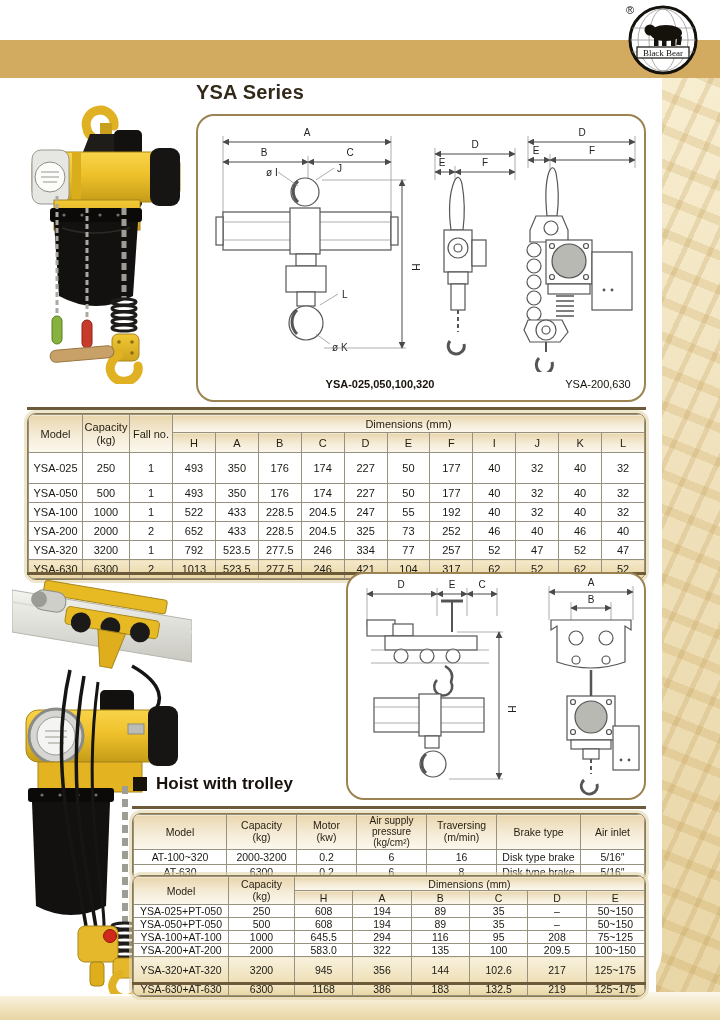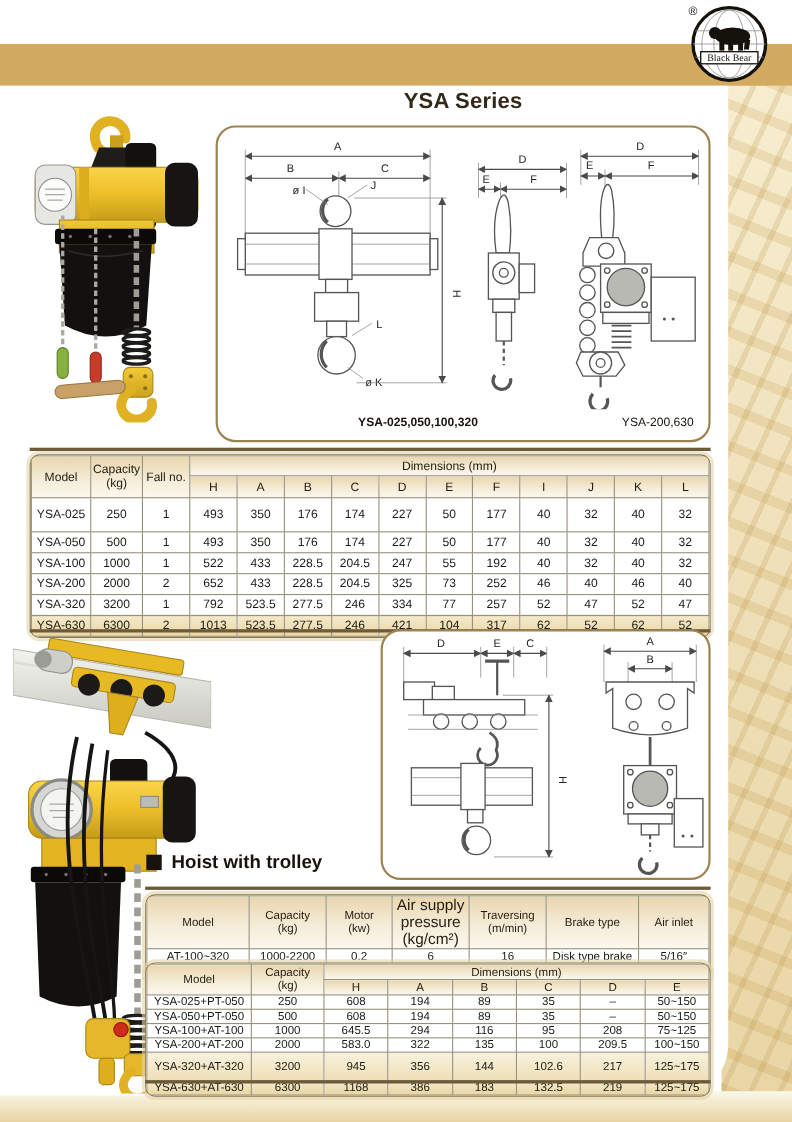--- a/index.html
+++ b/index.html
@@ -17,21 +17,21 @@
       repeating-linear-gradient(22deg, rgba(210,176,106,0.30) 0 9px, rgba(243,228,186,0.18) 9px 32px),
       linear-gradient(180deg,#f8efd4 0%, #efe0bb 45%, #e7d3a2 100%);
   }
   .band-bottom { position:absolute; left:0; top:992px; width:720px; height:28px; z-index:0;
     background:linear-gradient(180deg,#fbf7ea 0%, #efe2bd 60%, #e8d5a5 100%); }
   .content-bg { position:absolute; left:0; top:78px; width:662px; height:918px; background:#fff;
     border-radius:0 0 46px 0; z-index:2; }
   
   .logo { position:absolute; left:622px; top:2px; width:78px; height:76px; z-index:5; }
   
-  .title { position:absolute; left:196px; top:81px; width:450px; text-align:center; z-index:3;
+  .title { position:absolute; left:196px; top:81px; width:450px; text-align:left; z-index:3;
     font-size:20px; font-weight:bold; color:#33291a; letter-spacing:0.2px; }
   .sec2-head { position:absolute; left:133px; top:774px; z-index:4; display:flex; align-items:center; gap:9px; }
   .sq { width:14px; height:14px; background:#17120c; display:inline-block; }
   .sec2-head .txt { font-size:17px; font-weight:bold; color:#17120c; }
   
   .diagbox { position:absolute; background:#fff; border:2.5px solid #9c8352; border-radius:18px; z-index:3; }
   .diag-cap { position:absolute; font-size:11px; color:#17120c; white-space:nowrap; z-index:4; }
   
   .rule { position:absolute; height:2.5px; background:#6d5a38; z-index:3; }
   
@@ -39,21 +39,21 @@
     overflow:hidden; z-index:3; box-shadow:0 0 0 3px rgba(227,211,172,0.6); }
   table { border-collapse:collapse; table-layout:fixed; width:100%; }
   th,td { border:1px solid #97917f; text-align:center; vertical-align:middle; padding:0;
     font-weight:normal; overflow:hidden; }
   th { background:linear-gradient(180deg,#e9d6ae 0%, #f5ecd8 55%, #fcf8ee 100%); color:#241d10; }
   td { background:#fff; }
   .ml { white-space:pre-line; line-height:1.12; }
   .t-main  { font-size:11px; }
   .t-spec  { font-size:10.5px; }
   .t-dim2  { font-size:10.5px; }
-  .small-h { font-size:14px; }
+  .small-h { font-size:10px; }
   tr.hl1 td { background:linear-gradient(180deg,#f8f1dd 0%, #eedfb6 100%); }
   tr.hl2 td { background:linear-gradient(180deg,#f4e9cb 0%, #e9d5a2 100%); }
   
   .photo { position:absolute; z-index:3; }
   
   .dln { stroke:#4a4a4a; stroke-width:1; fill:none; }
   .thin { stroke:#8a8a8a; stroke-width:0.7; fill:none; }
   .part { stroke:#555; stroke-width:1.2; fill:#fff; }
   .lbl { font-family:"Liberation Sans",sans-serif; font-size:10px; fill:#222; }
 </style>
@@ -553,21 +553,21 @@
 (kg/cm²)</th>
       <th class="ml">Traversing
 (m/min)</th>
       <th>Brake type</th>
       <th>Air inlet</th>
     </tr>
   </thead>
   <tbody>
     <tr style="height:15px">
       <td>AT-100~320</td>
-          <td>1000-2200</td>
+          <td>2000-3200</td>
           <td>0.2</td>
           <td>6</td>
           <td>16</td>
           <td>Disk type brake</td>
           <td>5/16″</td>
     </tr>
     <tr style="height:15px">
       <td>AT-630</td>
           <td>6300</td>
           <td>0.2</td>

